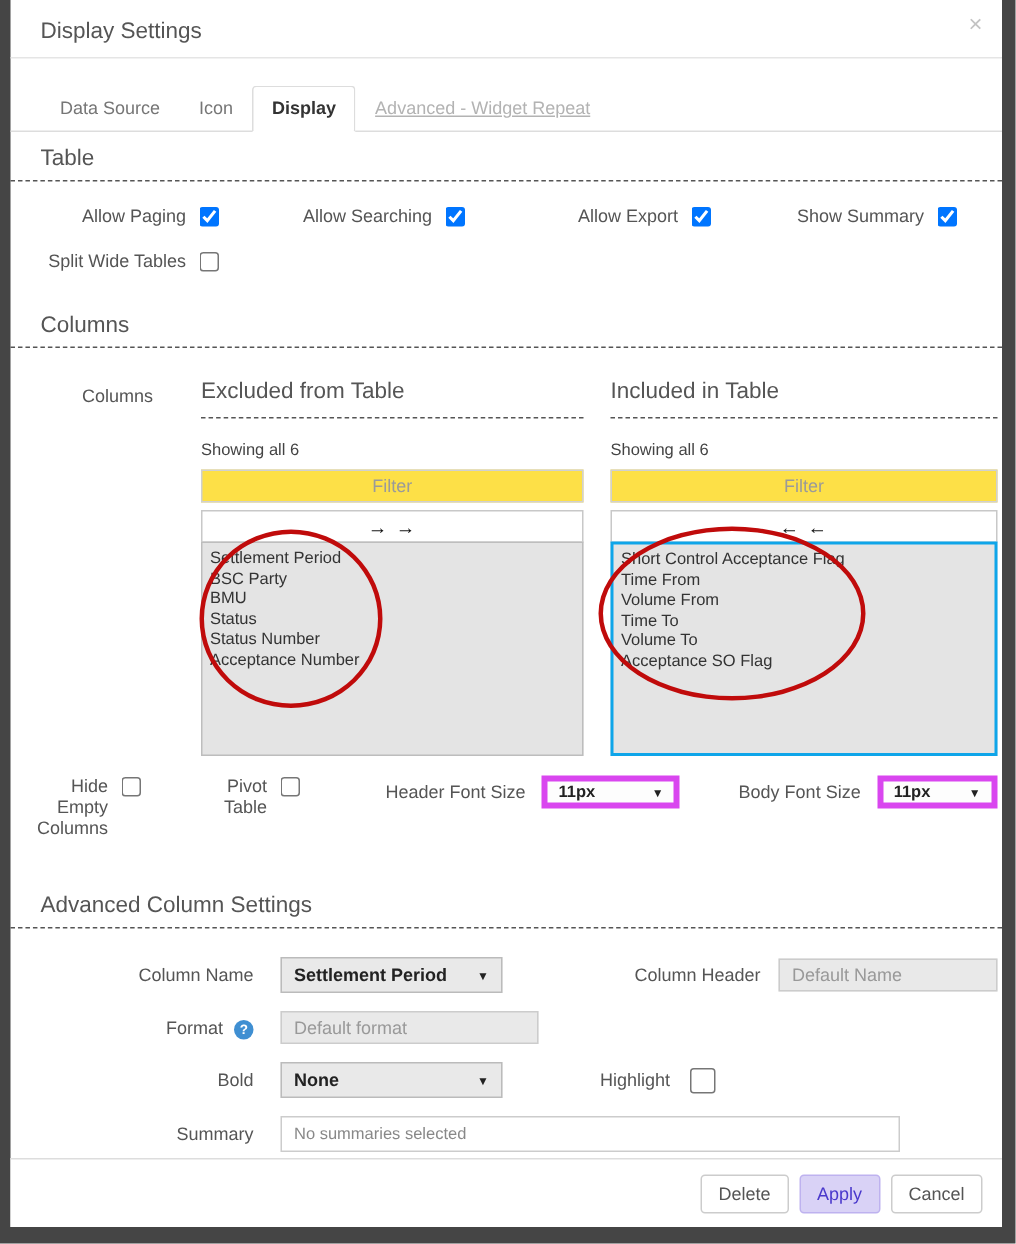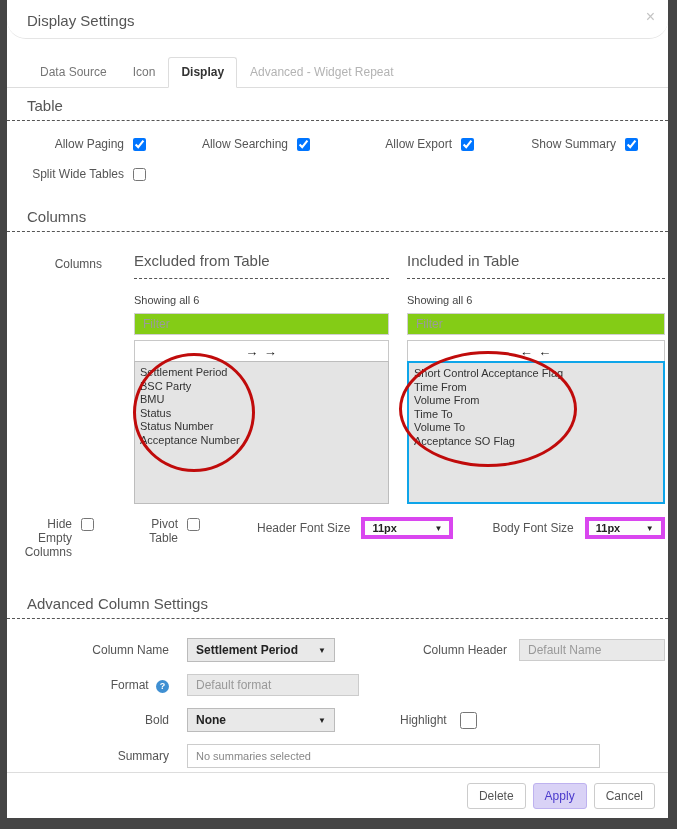--- a/index.html
+++ b/index.html
@@ -5,43 +5,43 @@
   * { box-sizing: border-box; margin: 0; padding: 0; }
   html, body { width: 677px; height: 829px; }
   body {
     background: #454545;
     font-family: "Liberation Sans", sans-serif;
     position: relative;
     overflow: hidden;
   }
   .modal { position: absolute; left: 7px; top: 0; width: 661px; height: 818px; background: #fff; }
 
-  .modal-header { position: relative; height: 39px; border-bottom: 1px solid #e5e5e5; padding: 12px 20px 0; border-radius: 19px; }
+  .modal-header { position: relative; height: 39px; border-bottom: 1px solid #e5e5e5; padding: 12px 20px 0; }
   .modal-title { font-size: 15px; color: #555; }
   .close-x { position: absolute; right: 13px; top: 9px; font-size: 16px; color: #c3c3c3; cursor: pointer; line-height: 1; }
 
   .tabs { display: flex; align-items: flex-end; height: 49px; padding: 0 20px; border-bottom: 1px solid #ddd; }
   .tab { font-size: 12px; color: #767676; padding: 7px 12px 8px; cursor: pointer; border: 1px solid transparent; margin-bottom: -1px; border-radius: 3px 3px 0 0; }
   .tab.active { color: #333; font-weight: bold; background: #fff; border-color: #ddd #ddd #fff #ddd; }
-  .tab.disabled { color: #b3b3b3; }
+  .tab.disabled { color: #b3b3b3; text-decoration: underline; }
 
   .section-head { font-size: 15px; color: #555; padding: 9px 20px 6px; border-bottom: 1px dashed #555; }
 
   .cb-row { display: flex; padding-left: 5px; margin-top: 16px; }
   .cb-cell { display: flex; align-items: center; width: 166px; }
   .cb-label { width: 112px; text-align: right; font-size: 12px; color: #555; margin-right: 9px; }
   .cb-cell input { width: 13px; height: 13px; }
 
   .columns-row { display: flex; margin-top: 20px; }
   .columns-label { width: 95px; text-align: right; font-size: 12px; color: #555; padding-top: 5px; flex: none; }
   .panel { margin-left: 32px; width: 255px; }
   .panel.included { margin-left: 18px; width: 258px; }
   .panel-head { font-size: 15px; color: #555; padding-bottom: 9px; border-bottom: 1px dashed #555; }
   .showing { font-size: 11px; color: #444; margin-top: 15px; }
-  .filter { display: block; width: 100%; height: 22px; margin-top: 7px; background: #84cc16; border: 1px solid #d0d0d0; font-size: 12px; padding: 0 8px; color: #555; }
+  .filter { display: block; width: 100%; height: 22px; margin-top: 7px; background: #fde047; border: 1px solid #d0d0d0; font-size: 12px; padding: 0 8px; color: #555; text-align: center; }
   .filter::placeholder { color: #9a9a9a; }
   .arrow-bar { height: 22px; margin-top: 5px; background: #fff; border: 1px solid #c8c8c8; display: flex; align-items: center; justify-content: center; font-size: 13px; font-weight: bold; color: #111; letter-spacing: 1px; cursor: pointer; }
   .listwrap { position: relative; }
   .listbox { height: 143px; background: #e4e4e4; border: 1px solid #bdbdbd; margin-top: -1px; padding-top: 4px; overflow: hidden; }
   .panel.included .listbox { border: 2px solid #0ea5e9; }
   .list-item { font-size: 11px; color: #333; line-height: 13.5px; padding-left: 5px; cursor: pointer; }
   .oval { position: absolute; border: 3px solid #c00b0b; border-radius: 50%; pointer-events: none; }
   .oval.left { left: -1px; top: -8px; width: 122px; height: 119px; }
   .oval.right { left: -8px; top: -10px; width: 178px; height: 116px; }
 

